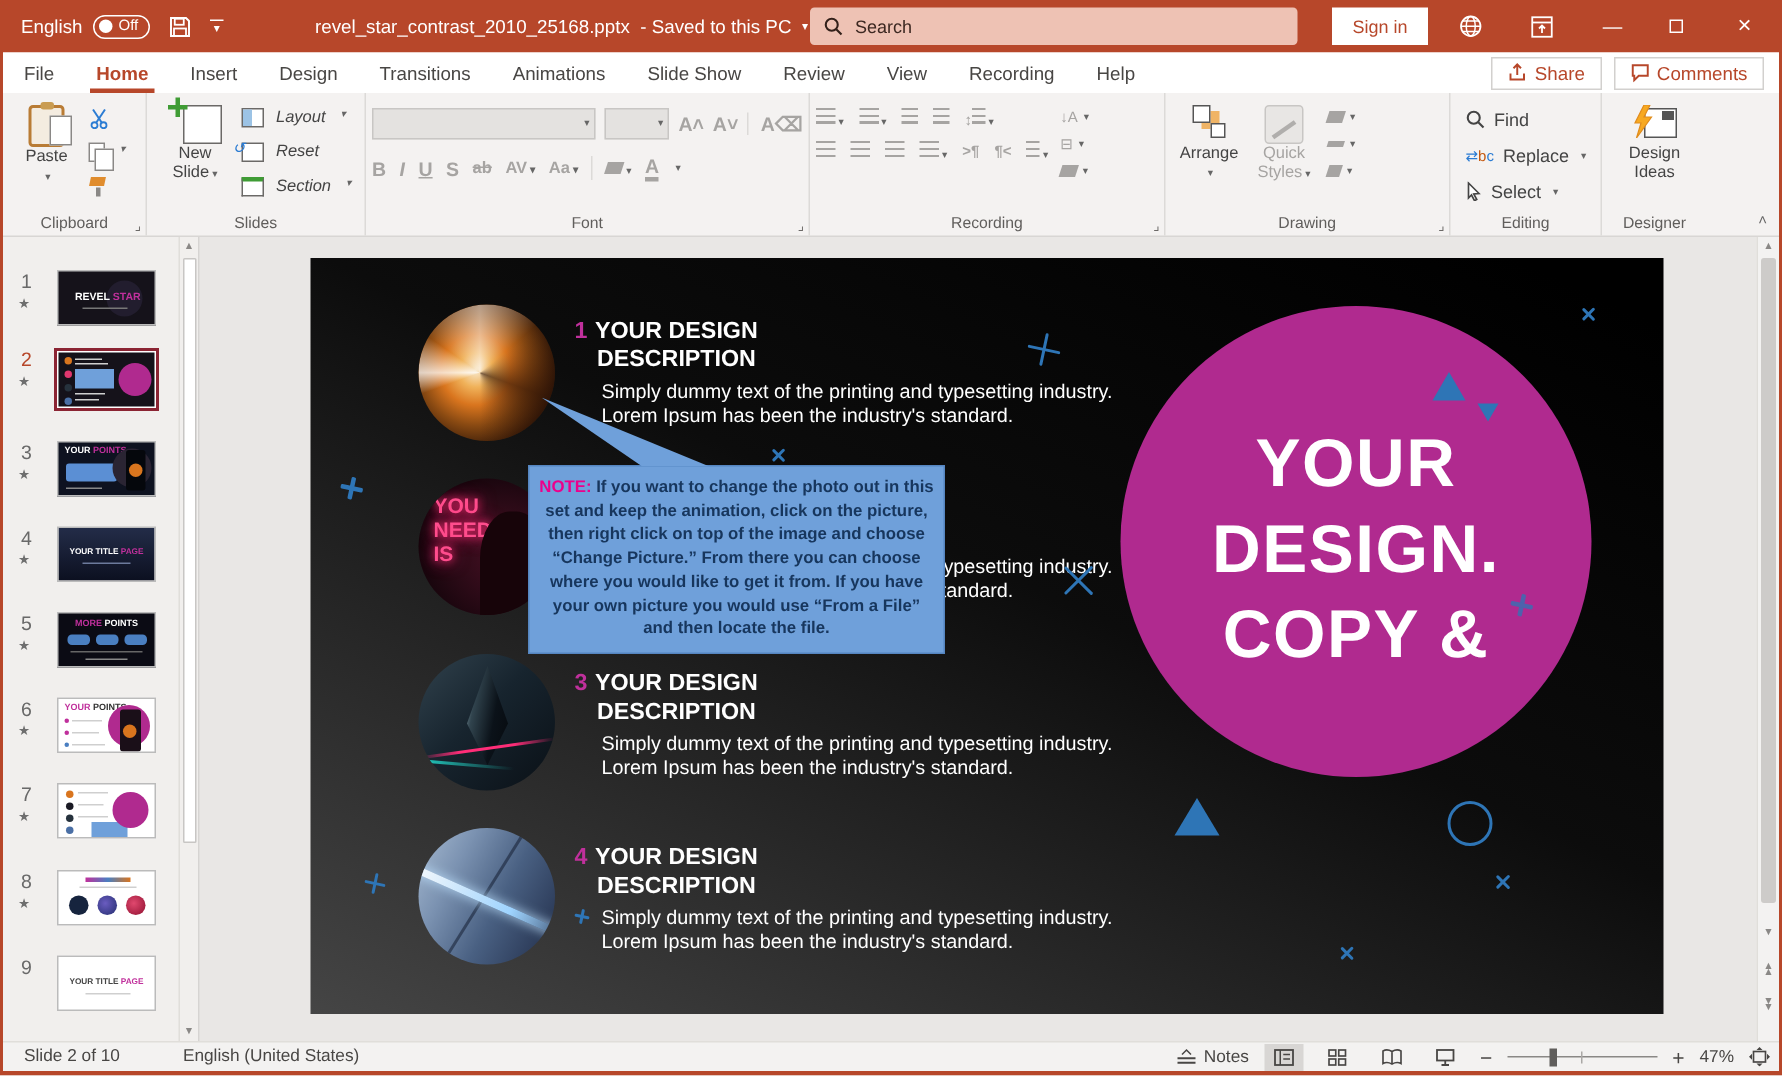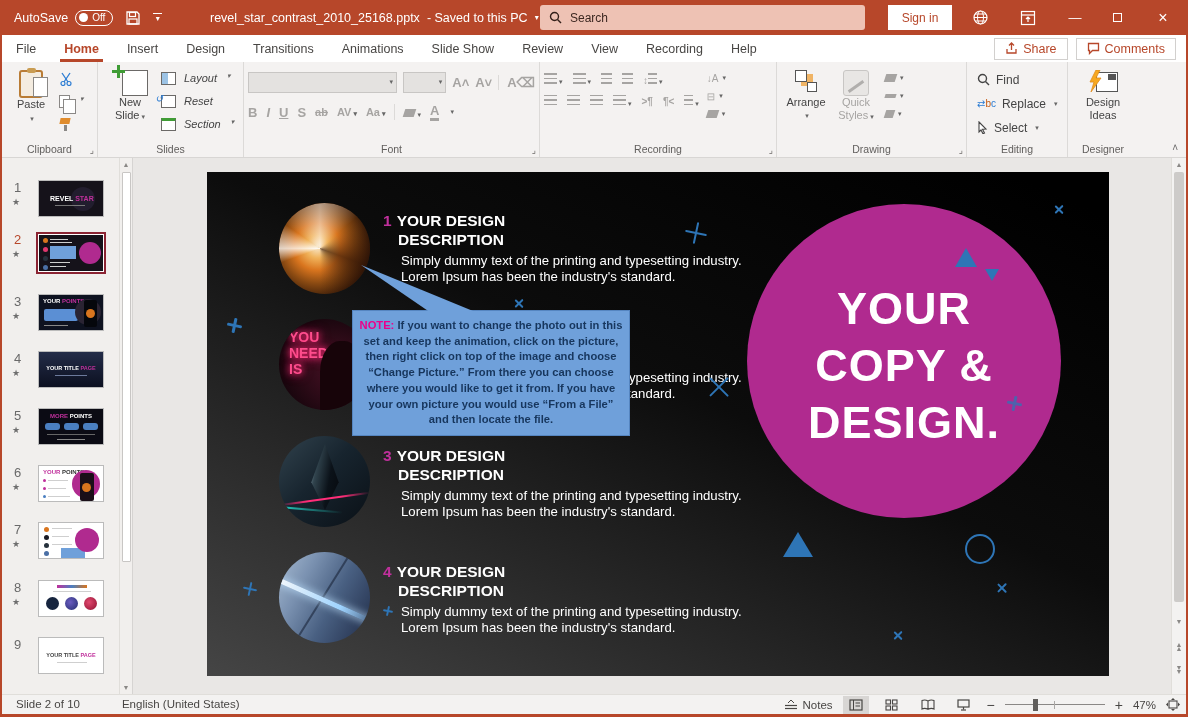--- a/index.html
+++ b/index.html
@@ -155,21 +155,21 @@
   svg { display:block; }
 </style>
 </head>
 <body>
 
 <div class="window">
 
   <div class="titlebar">
     <div class="tb-left">
       <div class="autosave">
-        <span>AutoSave</span>
+        <span>English</span>
         <span class="toggle">
             <span class="knob"></span>
             <span class="toggle-text">Off</span>
           </span>
       </div>
       <span>
           <svg width="16" height="16" viewBox="0 0 16 16">
             <path d="M2 2h10l2 2v10H2z" fill="none" stroke="#fff" stroke-width="1.3"></path>
             <rect x="4.5" y="2.5" width="6" height="4" fill="none" stroke="#fff" stroke-width="1.2"></rect>
             <rect x="4" y="9" width="8" height="5" fill="none" stroke="#fff" stroke-width="1.2"></rect>
@@ -606,22 +606,22 @@
 
       <div class="photo p4" style="top:380px">
           <span class="seam"></span>
           <span class="beam"></span>
         </div>
       <div class="ihead" style="top:390px"><span class="inum">4</span><span>YOUR DESIGN</span><div class="l2">DESCRIPTION</div></div>
       <div class="ibody" style="top:432px">Simply dummy text of the printing and typesetting industry.  Lorem Ipsum has been the industry's standard.</div>
 
       <div class="bigcircle">
         <div>YOUR</div>
+        <div>DESIGN.</div>
         <div>COPY &amp;</div>
-        <div>DESIGN.</div>
       </div>
 
       <span class="plusmark" style="left:478px;top:50px;width:22px;height:22px"></span>
       <span class="xmark" style="left:845px;top:32px;width:11px;height:11px"></span>
       <span class="tri-up" style="left:748px;top:76px"></span>
       <span class="tri-down" style="left:778px;top:97px"></span>
       <span class="plusmark" style="left:20px;top:146px;width:15px;height:15px"></span>
       <span class="xmark" style="left:305px;top:126px;width:11px;height:11px"></span>
       <span class="xmark" style="left:498px;top:202px;width:26px;height:26px"></span>
       <span class="plusmark" style="left:800px;top:224px;width:15px;height:15px;opacity:.75"></span>

